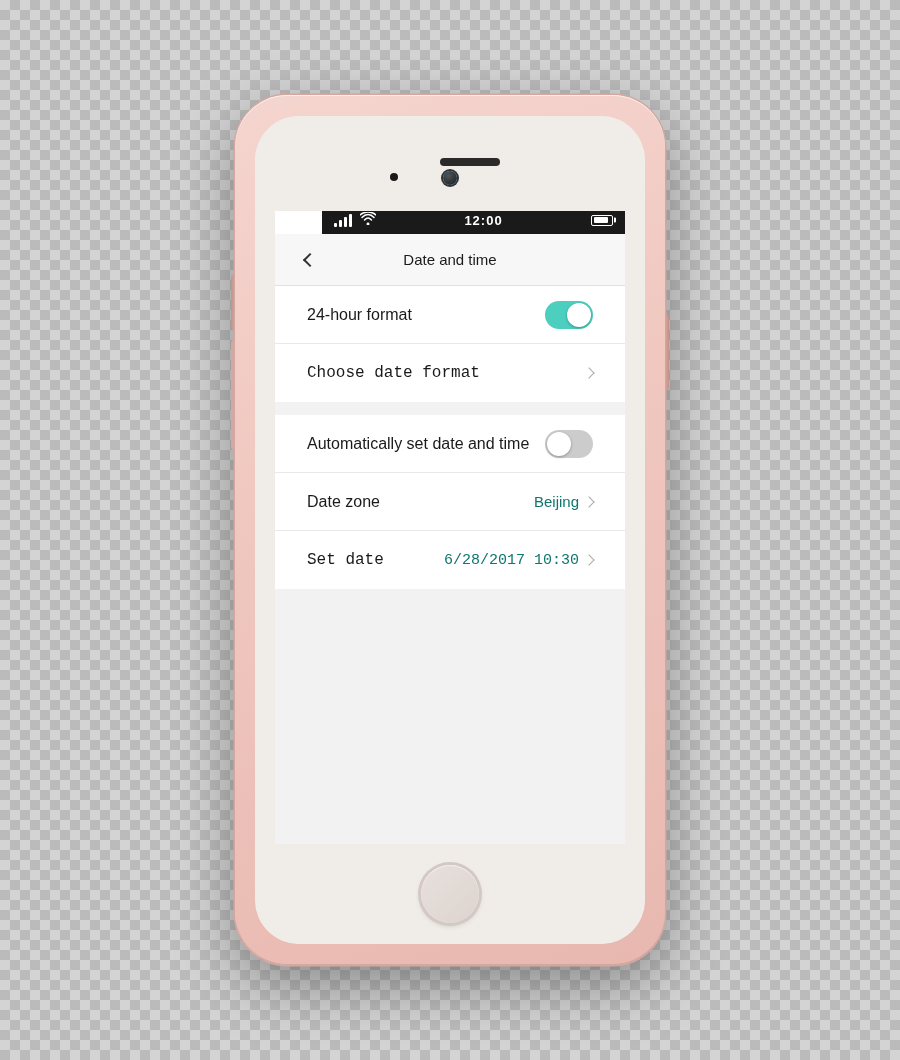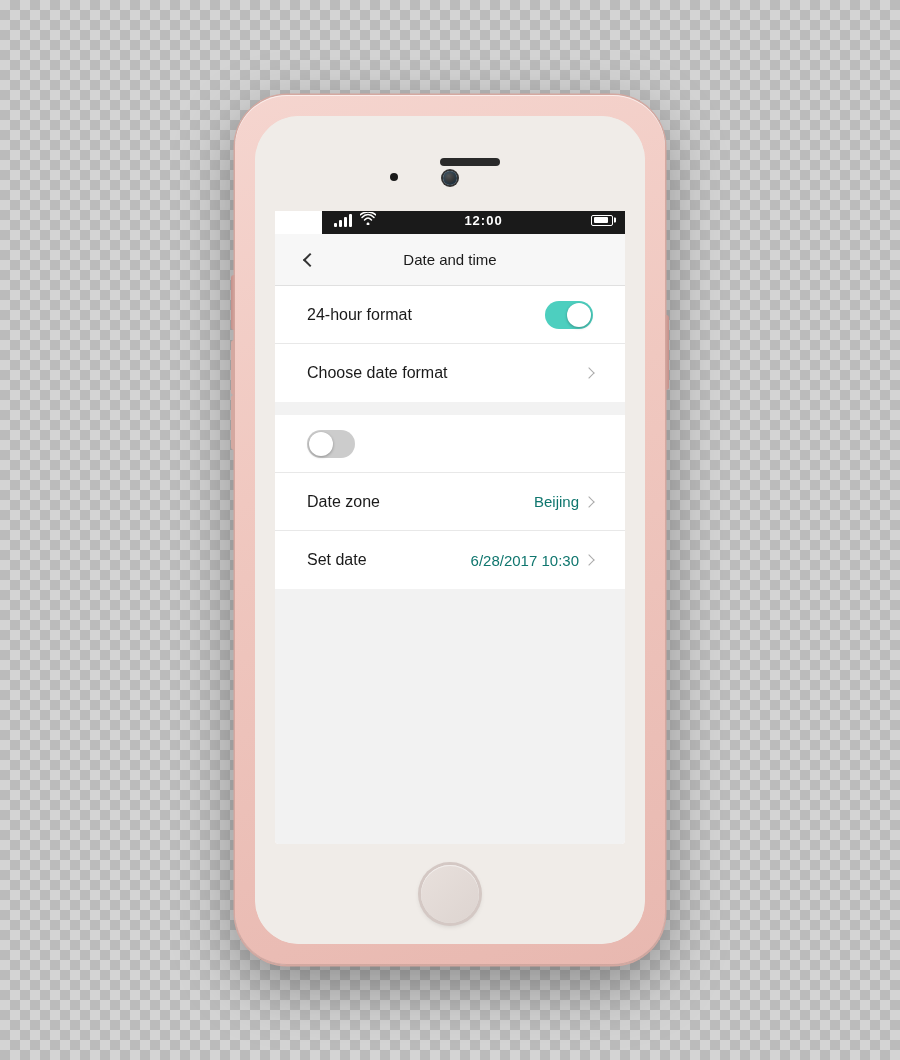--- a/index.html
+++ b/index.html
@@ -291,20 +291,21 @@
       align-items: center;
       padding: 0 32px;
       height: 58px;
       background: #fff;
       border-bottom: 1px solid #e8e8e8;
       cursor: pointer;
     }
 
     .settings-row:last-child {
       border-bottom: none;
+      font-family: Liberation Mono, monospace;
     }
 
     .row-label {
       flex: 1;
       font-size: 16px;
       color: #1a1a1a;
     }
 
     .row-value {
       font-size: 15px;
@@ -449,20 +450,21 @@
             <div class="row-chevron"></div>
           </div>
 
         </div>
 
         <div class="settings-section-gap"></div>
 
         <div class="settings-section">
 
           <div class="settings-row">
+            <span class="row-label">Automatically set date and time</span>
             <div class="toggle off">
               <div class="toggle-thumb"></div>
             </div>
           </div>
 
           <div class="settings-row">
             <span class="row-label">Date zone</span>
             <span class="row-value">Beijing</span>
             <div class="row-chevron"></div>
           </div>

